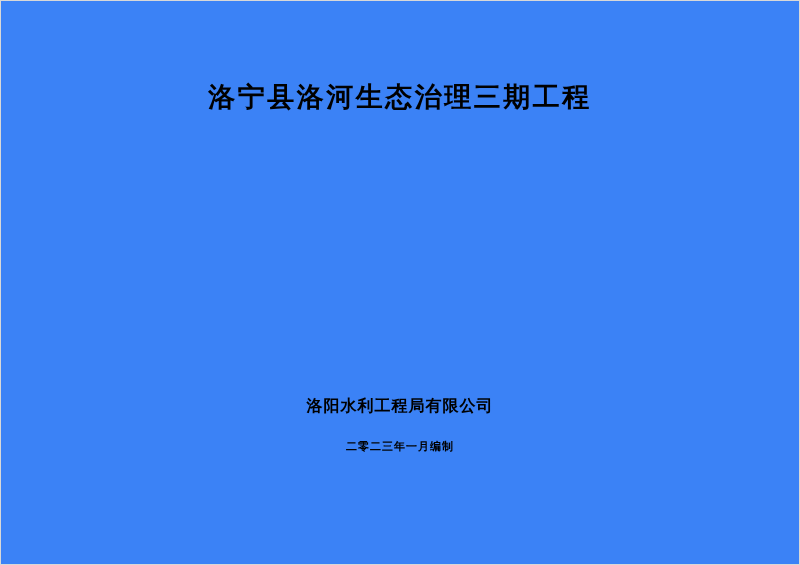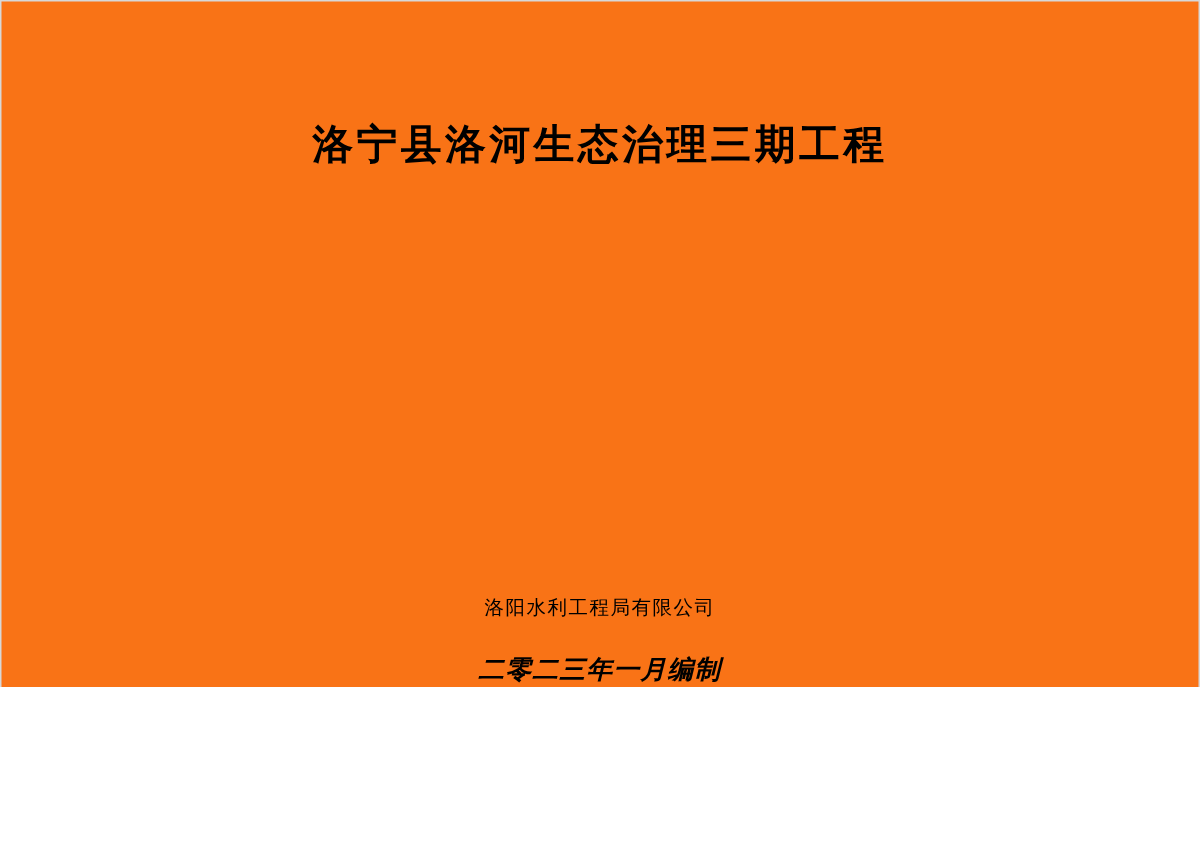--- a/index.html
+++ b/index.html
@@ -6,22 +6,22 @@
     margin: 0;
     padding: 0;
     background: #ffffff;
   }
   body {
     font-family: "Liberation Sans", sans-serif;
   }
   .page {
     position: relative;
     width: 800px;
-    height: 458px;
-    background: #f97316;
+    height: 565px;
+    background: #3b82f6;
     overflow: hidden;
     box-sizing: border-box;
   }
   .page-border {
     position: absolute;
     left: 0;
     top: 0;
     width: 800px;
     height: 565px;
     border: 1px solid #d8d8d8;
@@ -46,36 +46,35 @@
   }
   .footer-block {
     position: absolute;
     left: 0;
     top: 385px;
     width: 800px;
     text-align: center;
   }
   .org-line {
     font-family: "DejaVu Sans", "Liberation Sans", sans-serif;
-    font-size: 13px;
-    font-weight: normal;
+    font-size: 16px;
+    font-weight: bold;
     color: #000000;
     letter-spacing: 1px;
     line-height: 42px;
     white-space: nowrap;
   }
   .date-line {
     font-family: "DejaVu Sans", "Liberation Sans", sans-serif;
-    font-size: 17px;
+    font-size: 11px;
     font-weight: bold;
     color: #000000;
     letter-spacing: 1px;
     line-height: 40px;
     white-space: nowrap;
-    font-style: italic;
   }
 </style>
 </head>
 <body>
 
 <div class="page">
   <div class="page-border"></div>
 
   <div class="title-block">
     <div class="title-line">洛宁县洛河生态治理三期工程</div>

